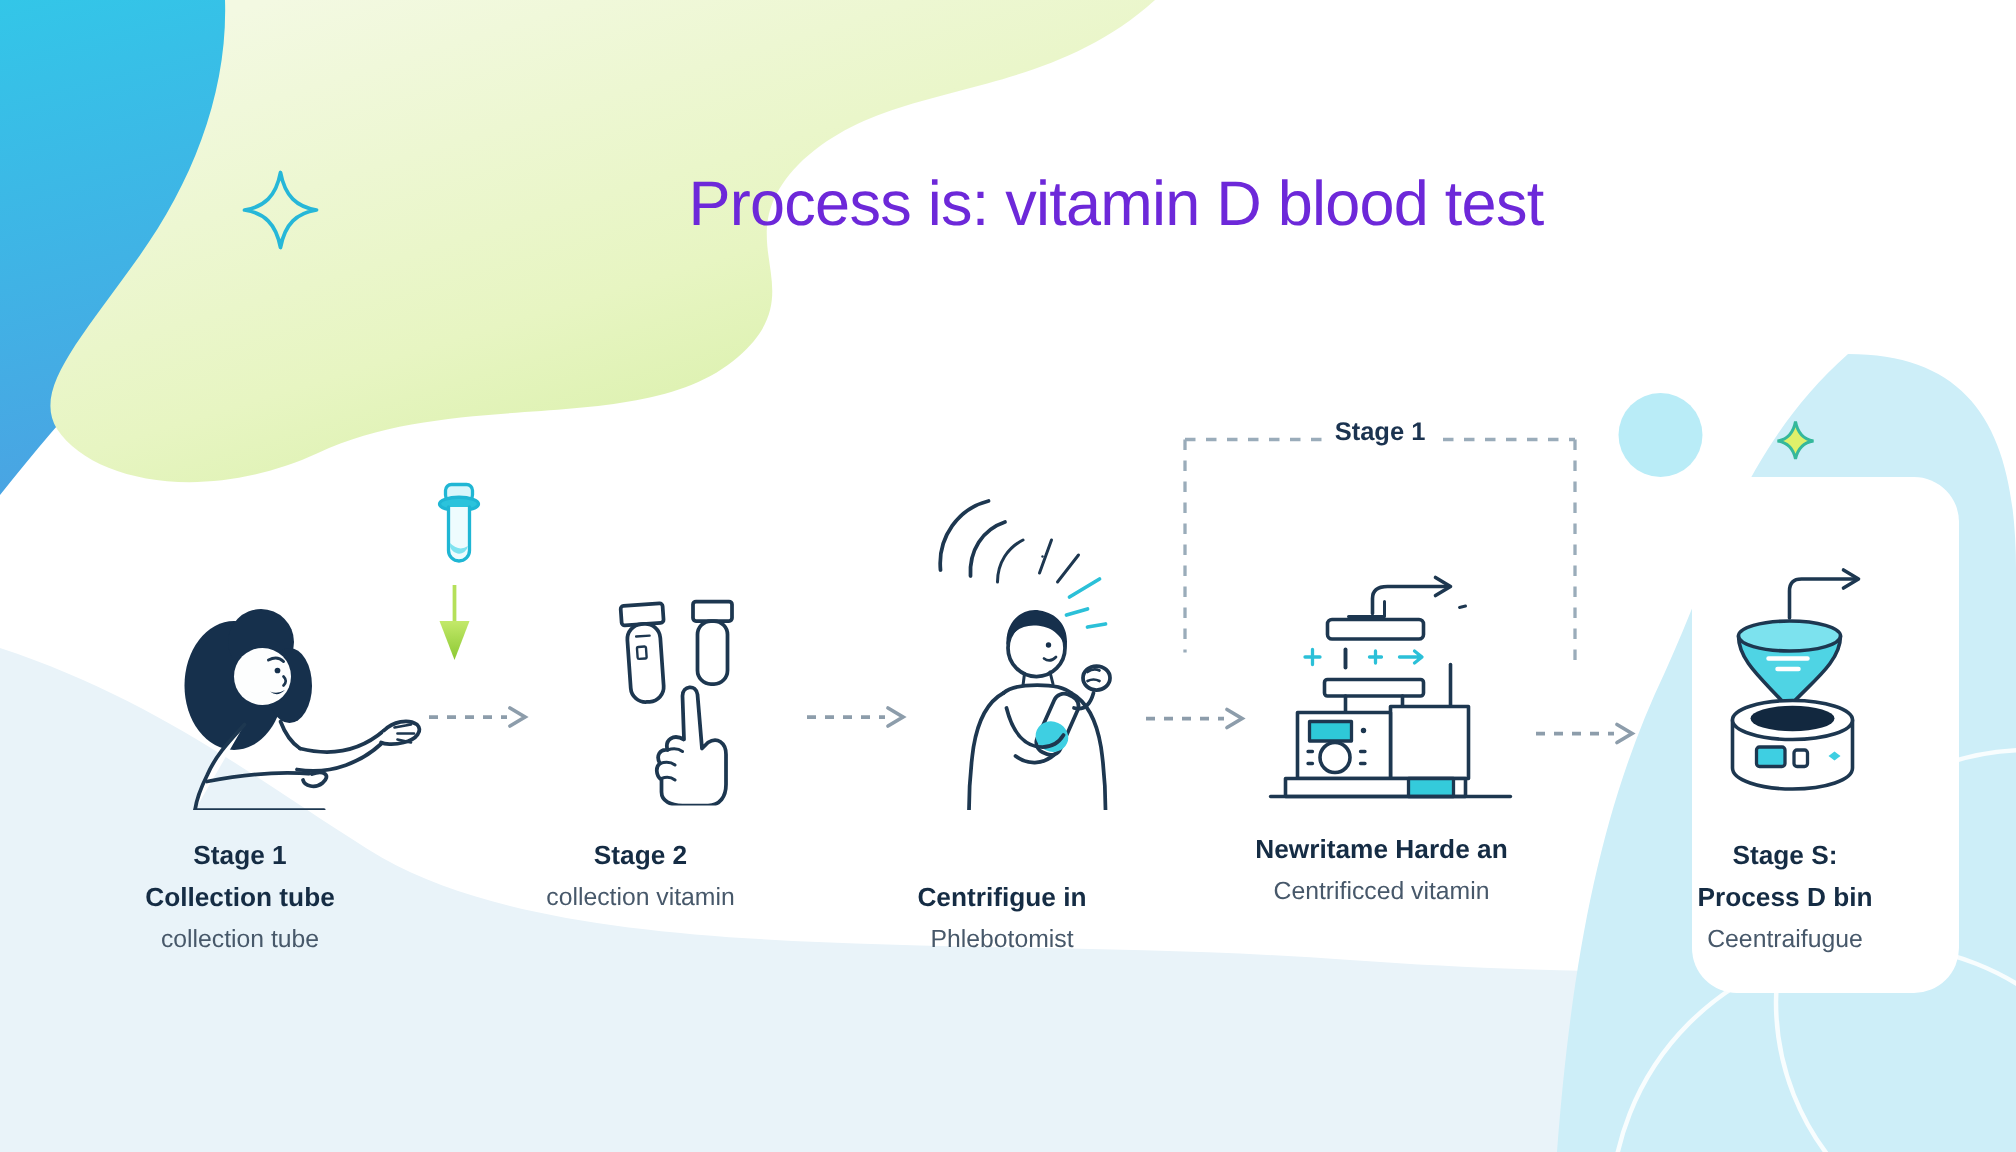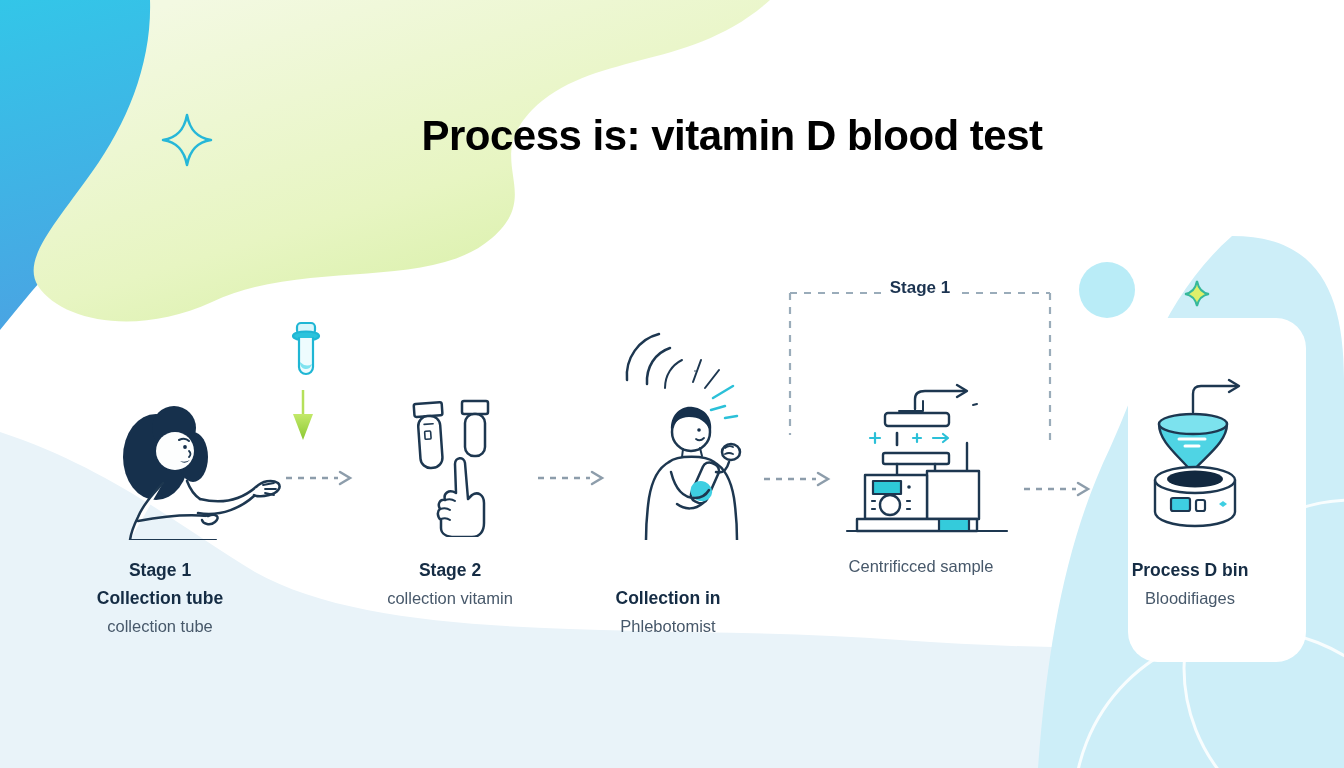--- a/index.html
+++ b/index.html
@@ -7,22 +7,22 @@
     position:relative;width:1344px;height:768px;overflow:hidden;
     background:#ffffff;font-family:"Liberation Sans",sans-serif;
   }
   .abs{position:absolute;}
   #bg{left:0;top:0;}
   .stage5-card{
     left:1128px;top:318px;width:178px;height:344px;
     background:#ffffff;border-radius:30px;
   }
   .page-title{
-    left:396px;top:84px;width:672px;text-align:center;
-    font-size:42px;font-weight:700;color:#000000;letter-spacing:-0.5px;
+    left:408px;top:84px;width:672px;text-align:center;
+    font-size:42px;font-weight:400;color:#6d28d9;letter-spacing:-0.5px;
     white-space:nowrap;
   }
   .bracket-label{
     left:784px;top:278px;width:272px;text-align:center;
     font-size:17px;font-weight:bold;color:#1b3350;
   }
   .caption{width:240px;text-align:center;}
   .cap-line{font-size:17.5px;font-weight:bold;color:#152c44;line-height:28px;min-height:28px;}
   .cap-sub{font-size:16.5px;font-weight:400;color:#47586a;line-height:28px;min-height:28px;}
   svg{display:block;}
@@ -219,33 +219,35 @@
     <line x1="2" y1="8" x2="54" y2="8" stroke="#8d9dab" stroke-width="2.5" stroke-dasharray="6 6"></line>
     <path d="M56,2 L66,8 L56,14" fill="none" stroke="#8d9dab" stroke-width="2.5" stroke-linecap="round"></path>
   </svg>
 
   <div class="abs caption" style="left:40px;top:556px">
     <div class="cap-line">Stage 1</div>
     <div class="cap-line">Collection tube</div>
     <div class="cap-sub">collection tube</div>
   </div>
 
-  <div class="abs caption" style="left:330px;top:556px">
+  <div class="abs caption" style="left:307px;top:556px">
     <div class="cap-line">Stage 2</div>
     <div class="cap-sub">collection vitamin</div>
   </div>
 
   <div class="abs caption" style="left:548px;top:556px">
     <div class="cap-line"></div>
-    <div class="cap-line">Collection in</div>
+    <div class="cap-line">Centrifigue in</div>
     <div class="cap-sub">Phlebotomist</div>
   </div>
 
   <div class="abs caption" style="left:801px;top:552px">
-    <div class="cap-sub">Centrificced sample</div>
+    <div class="cap-line">Newritame Harde an</div>
+    <div class="cap-sub">Centrificced vitamin</div>
   </div>
 
   <div class="abs caption" style="left:1070px;top:556px">
+    <div class="cap-line">Stage S:</div>
     <div class="cap-line">Process D bin</div>
-    <div class="cap-sub">Bloodifiages</div>
+    <div class="cap-sub">Ceentraifugue</div>
   </div>
 
 </div>
 
 </body></html>

